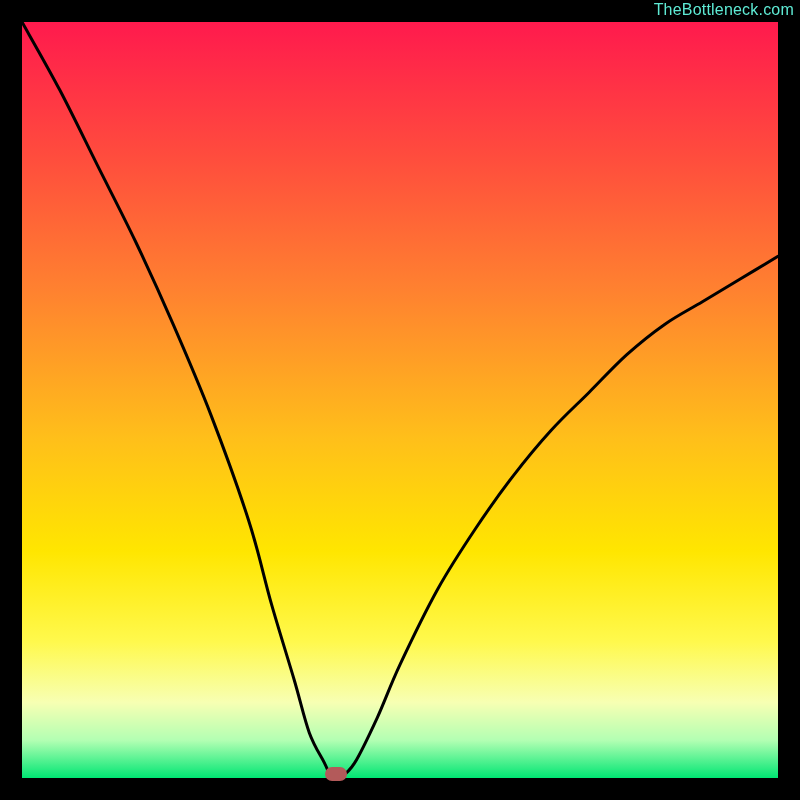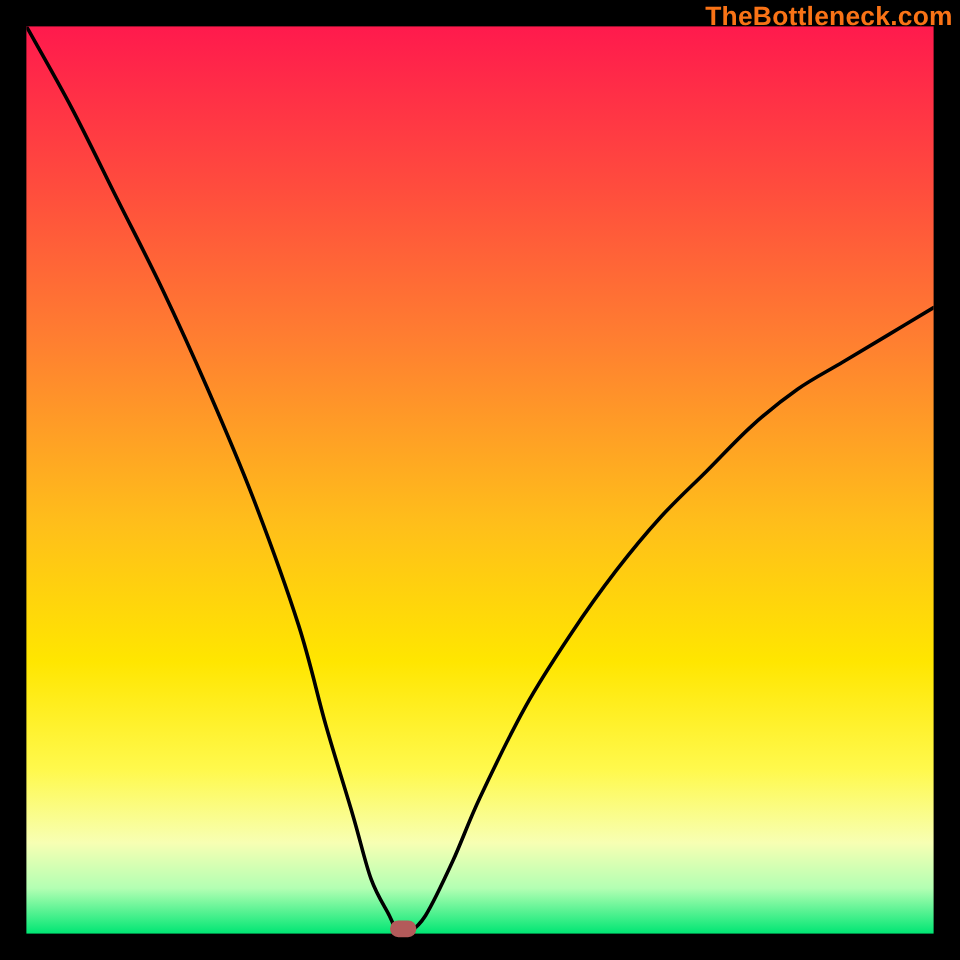--- a/index.html
+++ b/index.html
@@ -34,23 +34,23 @@
       #fff94d 82%,
       #f7ffb3 90%,
       #b3ffb3 95%,
       #00e673 100%
     );
   }
   .watermark {
     position: absolute;
     top: 1px;
     right: 6px;
-    color: #f97316;
-    font-size: 22px;
-    font-weight: 700;
+    color: #5eead4;
+    font-size: 16px;
+    font-weight: 400;
     letter-spacing: 0.2px;
     z-index: 5;
   }
   svg.curve {
     position: absolute;
     left: 0;
     top: 0;
     width: 756px;
     height: 756px;
     z-index: 3;

